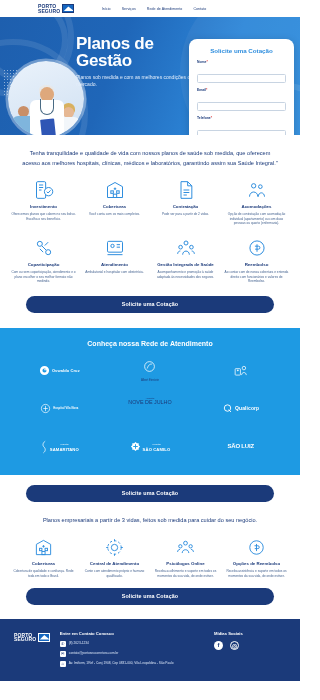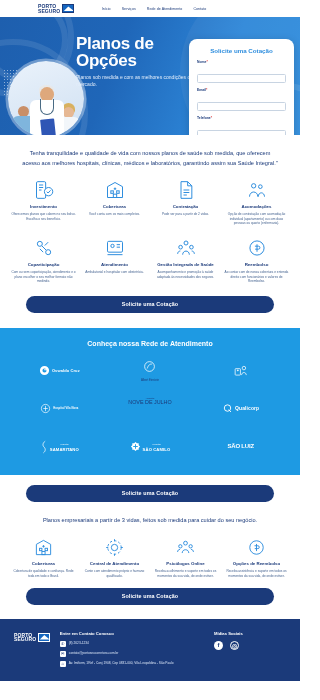--- a/index.html
+++ b/index.html
@@ -214,21 +214,21 @@
           <div class="head"></div>
           <div class="body"></div>
         <div class="steth"></div>
         <div class="clipboard"></div>
       </div>
     </div>
 
     <div class="hero-text">
       <div class="hero-title">
         <div>Planos de</div>
-        <div>Opções</div>
+        <div>Gestão</div>
       </div>
       <div class="hero-sub">Planos sob medida e com as melhores condições do mercado.</div>
     </div>
 
     <div class="quote-card">
       <div class="quote-title">Solicite uma Cotação</div>
 
       <div class="field">
         <label><span>Nome</span><span class="req">*</span></label>
         <input type="text" value="" style="">

